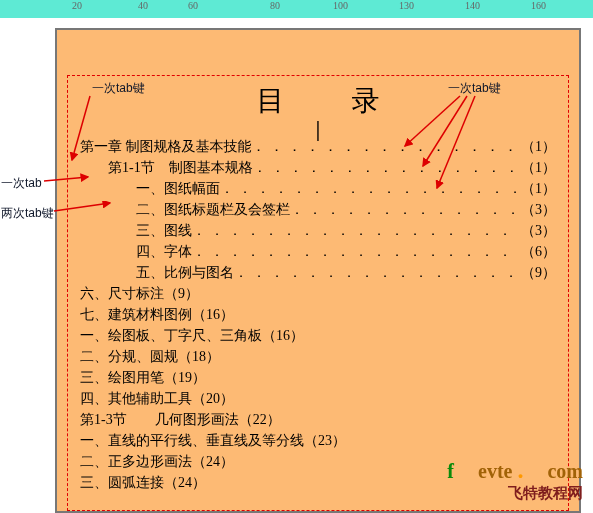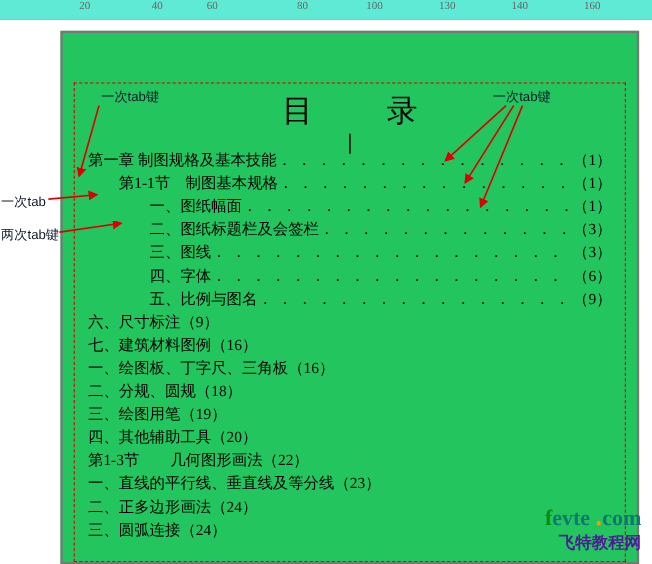--- a/index.html
+++ b/index.html
@@ -37,21 +37,21 @@
   bottom: 0;
   background: #fff;
 }
 .doc {
   position: absolute;
   top: 10px;
   left: 55px;
   right: 12px;
   bottom: 0;
   border: 2px solid #777;
-  background: #22c55e;
+  background: #fdba74;
 }
 .margin-box {
   position: absolute;
   top: 45px;
   left: 10px;
   right: 10px;
   bottom: 0;
   border: 1px dashed #e00000;
   padding: 6px 12px 0 12px;
 }
@@ -109,25 +109,25 @@
   right: 10px;
   bottom: 10px;
   text-align: right;
   z-index: 20;
 }
 .wm-top {
   font-size: 20px;
   font-weight: bold;
 }
 .wm-top .f { color: #0a8a0a; }
-.wm-top .rest { color: #0f766e; }
+.wm-top .rest { color: #a16207; margin-left: 24px; }
 .wm-top .dot { color: #ff9900; font-size: 24px; }
 .wm-bottom {
   font-size: 15px;
-  color: #4c1d95;
+  color: #7f1d1d;
   font-weight: bold;
 }
 </style>
 </head>
 <body>
 
 <div class="ruler-h">
   <span class="tick-label" style="left:72px">20</span>
   <span class="tick-label" style="left:138px">40</span>
   <span class="tick-label" style="left:188px">60</span>

